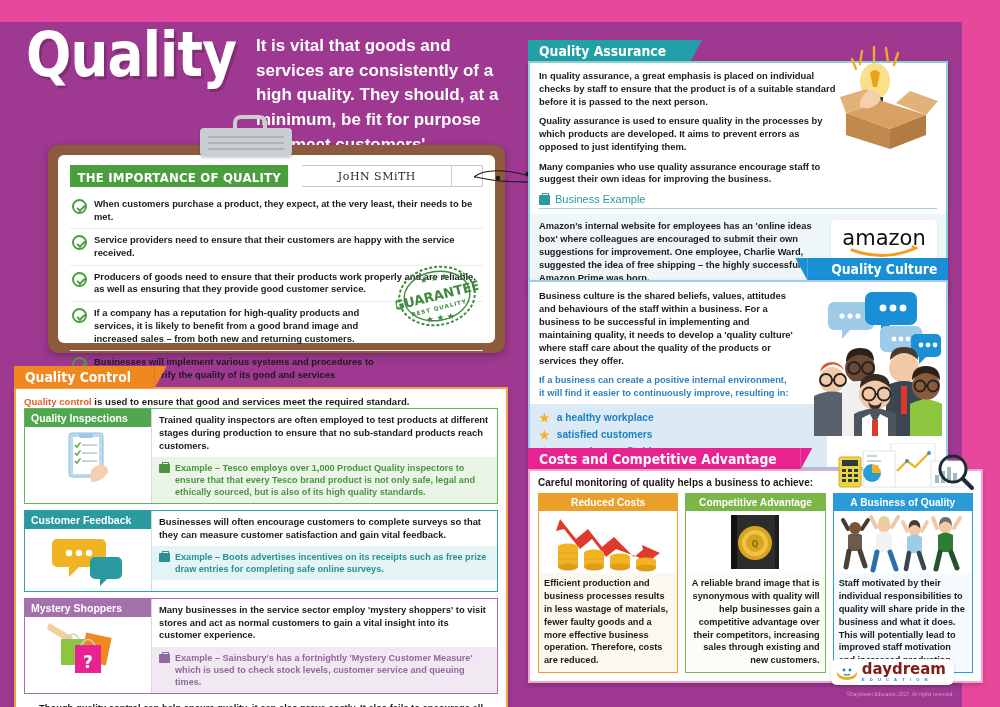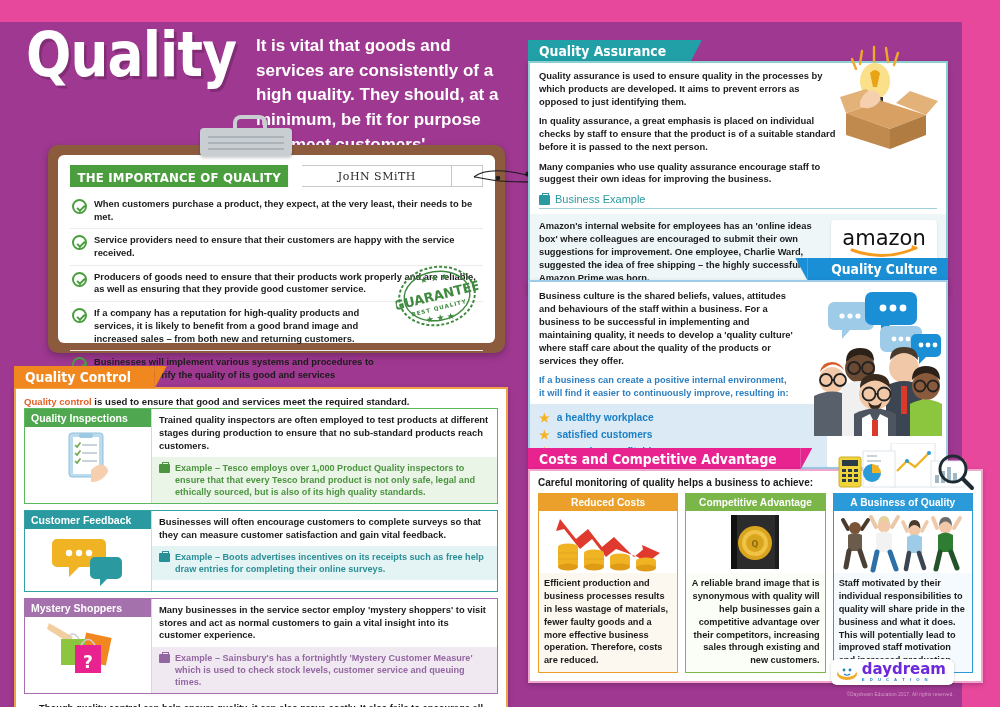--- a/index.html
+++ b/index.html
@@ -194,21 +194,21 @@
 
   .decor-icons { position:absolute; right:6px; top:-28px; width:140px; height:52px; }
 
   
   .logo {
     position:absolute; right: 46px; bottom: 22px;
     background:#fff; border-radius:6px; padding:3px 8px 3px 5px;
     display:flex; align-items:center; gap:4px;
     box-shadow:0 1px 3px rgba(0,0,0,.2);
   }
-  .logo-text { font-family:"DejaVu Sans",sans-serif; font-weight:800; font-size:15px; color:#6d28d9; line-height:1; }
+  .logo-text { font-family:"DejaVu Sans",sans-serif; font-weight:800; font-size:15px; color:#7f1d1d; line-height:1; }
   .logo-sub { font-size:4.2px; letter-spacing:2px; color:#1a7fc4; font-weight:700; }
   .copyright { position:absolute; right: 46px; bottom: 10px; font-size:4.6px; color:#d79ec8; letter-spacing:.2px; }
 </style>
 </head>
 <body>
 
 <div id="poster">
   <div class="pink-strip-top"></div>
   <div class="purple-slab"></div>
   <div class="pink-strip-right"></div>
@@ -319,21 +319,21 @@
                 <circle cx="30" cy="20" r="3.2" fill="#fff"></circle>
                 <circle cx="40" cy="20" r="3.2" fill="#fff"></circle>
               <path d="M46 24 h22 a5 5 0 0 1 5 5 v12 a5 5 0 0 1 -5 5 h-10 l-7 7 v-7 h-5 a5 5 0 0 1 -5 -5 v-12 a5 5 0 0 1 5 -5z" fill="#2a9aa0"></path>
             </svg>
           </div>
         </div>
         <div class="qc-right">
           <div class="qc-text">Businesses will often encourage customers to complete surveys so that they can measure customer satisfaction and gain vital feedback.</div>
           <div class="qc-ex">
             <span class="case-icon"></span>
-            <span><b>Example</b><span> – Boots advertises incentives on its receipts such as free help draw entries for completing their online surveys.</span></span>
+            <span><b>Example</b><span> – Boots advertises incentives on its receipts such as free prize draw entries for completing safe online surveys.</span></span>
           </div>
         </div>
       </div>
 
       <div class="qc-row p">
         <div class="qc-left">
           <div class="qc-label">Mystery Shoppers</div>
           <div class="qc-img">
             <svg width="82" height="58" viewBox="0 0 82 58">
               <path d="M2 4 L26 18 L22 24 L0 10 z" fill="#f3cfa0"></path>
@@ -376,22 +376,22 @@
           <rect x="46" y="52" width="15" height="6" fill="#333"></rect>
           <rect x="47" y="60" width="13" height="5" fill="#333"></rect>
           <path d="M24 68 L60 56 L104 70 L68 84 z" fill="#d9a063"></path>
           <path d="M24 68 L68 84 L68 104 L24 90 z" fill="#c08a4e"></path>
           <path d="M68 84 L104 70 L104 90 L68 104 z" fill="#b07c42"></path>
           <path d="M18 52 L44 44 L60 56 L24 68 z" fill="#e2b279"></path>
           <path d="M104 70 L116 56 L88 46 L74 58 z" fill="#e2b279"></path>
           <path d="M38 56 q8 -16 18 -8 q6 6 -2 12 q-6 5 -16 2z" fill="#f6cfae"></path>
         </svg>
       </div>
+      <p>In quality assurance, a great emphasis is placed on individual checks by staff to ensure that the product is of a suitable standard before it is passed to the next person.</p>
       <p>Quality assurance is used to ensure quality in the processes by which products are developed. It aims to prevent errors as opposed to just identifying them.</p>
-      <p>In quality assurance, a great emphasis is placed on individual checks by staff to ensure that the product is of a suitable standard before it is passed to the next person.</p>
       <p>Many companies who use quality assurance encourage staff to suggest their own ideas for improving the business.</p>
       <div class="be-head">
         <span class="case-icon"></span>
         <span>Business Example</span>
       </div>
       <div class="be-row">
         <p>Amazon's internal website for employees has an 'online ideas box' where colleagues are encouraged to submit their own suggestions for improvement. One employee, Charlie Ward, suggested the idea of free shipping – the highly successful Amazon Prime was born.</p>
         <div class="amazon-box">
           <svg width="92" height="36" viewBox="0 0 92 36">
             <text x="46" y="21" text-anchor="middle" font-family="DejaVu Sans, sans-serif" font-size="21" fill="#111">amazon</text>

